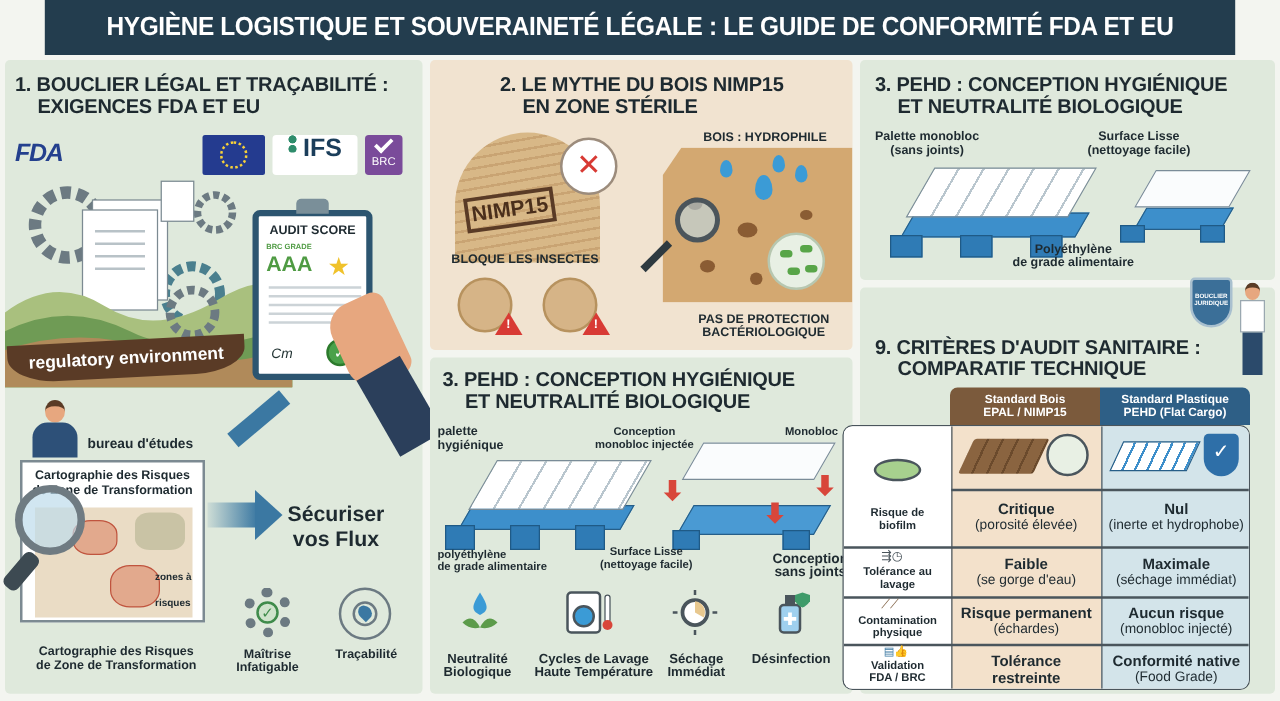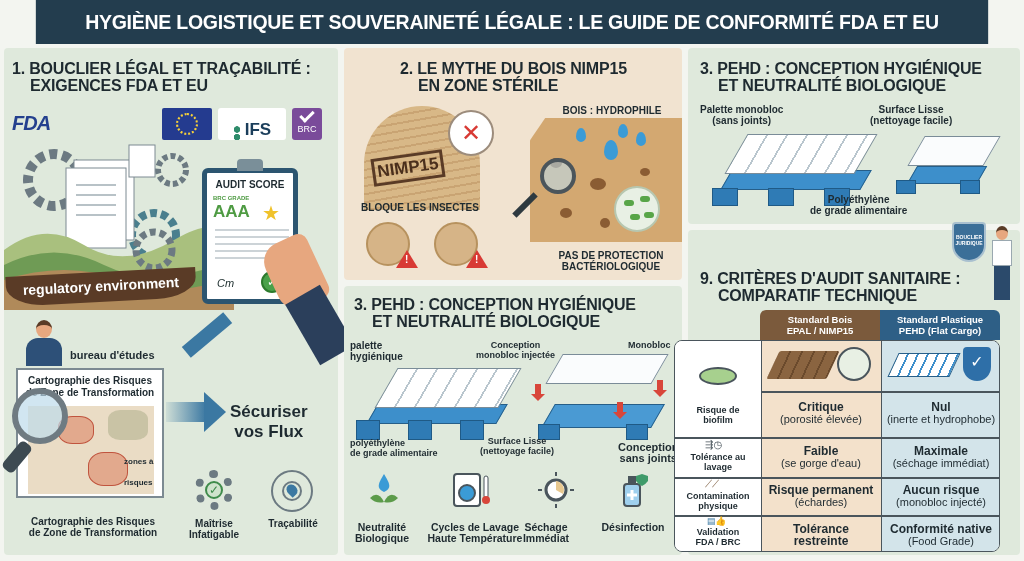--- a/index.html
+++ b/index.html
@@ -10,21 +10,21 @@
 .p2{left:344px;top:48px;width:338px;height:232px;background:#f1e3d0}
 .p3b{left:344px;top:286px;width:338px;height:269px;background:#dfe9dc}
 .p3a{left:688px;top:48px;width:332px;height:176px;background:#dfe9dc}
 .p4{left:688px;top:230px;width:332px;height:325px;background:#dfe9dc}
 .ptitle{position:absolute;font-weight:bold;font-size:16px;line-height:17px;color:#1e2a30;letter-spacing:-0.2px}
 .lbl{position:absolute;font-weight:bold;font-size:10px;line-height:11px;color:#1e2a30;text-align:center}
 .small{font-size:9px;line-height:10px}
 .logo-fda{position:absolute;left:8px;top:66px;font-size:20px;font-weight:bold;color:#24408e;font-style:italic;letter-spacing:-1px;border:0}
 .eu{position:absolute;left:162px;top:62px;width:50px;height:32px;background:#243b8f;border-radius:2px}
 .eu .ring{position:absolute;left:14px;top:5px;width:22px;height:22px;border:2px dotted #f7d139;border-radius:50%}
-.ifs{position:absolute;left:218px;top:62px;width:68px;height:32px;background:#fff;border-radius:3px;color:#1b3e5b;font-weight:bold;font-size:17px;display:flex;align-items:flex-end;justify-content:center;gap:4px}
+.ifs{position:absolute;left:218px;top:62px;width:68px;height:32px;background:#fff;border-radius:3px;color:#1b3e5b;font-weight:bold;font-size:20px;display:flex;align-items:flex-start;justify-content:center;gap:4px}
 .ifs .dot{width:8px;height:14px;background:radial-gradient(circle at 50% 25%,#2e8c6b 3px,transparent 3.5px),radial-gradient(circle at 50% 80%,#2e8c6b 3px,transparent 3.5px)}
 .brc{position:absolute;left:292px;top:62px;width:30px;height:32px;background:#7a4b9a;border-radius:3px;color:#fff;font-size:9px;text-align:center;padding-top:16px}
 .brc .chk{position:absolute;left:8px;top:3px;width:14px;height:8px;border-left:3px solid #fff;border-bottom:3px solid #fff;transform:rotate(-45deg)}
 .landscape{position:absolute;left:0;top:125px;width:230px;height:170px}
 .reg-banner{position:absolute;left:6px;top:270px;width:190px;height:30px;background:#5a3b26;border-radius:0 0 40px 40px/0 0 20px 20px;color:#fff;font-size:14px;font-weight:bold;text-align:center;padding-top:6px;transform:rotate(-3deg)}
 .clip{position:absolute;left:202px;top:168px;width:96px;height:136px;background:#fff;border:5px solid #2c5570;border-radius:6px}
 .clip .clamp{position:absolute;left:30px;top:-14px;width:26px;height:12px;background:#7a8f99;border-radius:4px 4px 0 0}
 .clip .t1{position:absolute;left:0;width:100%;top:6px;text-align:center;font-weight:bold;font-size:10px;color:#1e2a30}
 .clip .t2{position:absolute;left:6px;top:22px;font-size:6px;font-weight:bold;color:#4f9b43}
 .clip .t3{position:absolute;left:6px;top:29px;font-size:17px;font-weight:bold;color:#4f9b43}
@@ -341,21 +341,21 @@
     </svg>
 </div>
 <div class="lbl" style="left:352px;top:522px;width:60px;font-size:10.5px">
     <div>Neutralité</div>
     <div>Biologique</div>
   </div>
 <div class="lbl" style="left:420px;top:522px;width:110px;font-size:10.5px">
     <div>Cycles de Lavage</div>
     <div>Haute Température</div>
   </div>
-<div class="lbl" style="left:519px;top:522px;width:54px;font-size:10.5px">
+<div class="lbl" style="left:530px;top:522px;width:54px;font-size:10.5px">
     <div>Séchage</div>
     <div>Immédiat</div>
   </div>
 <div class="lbl" style="left:596px;top:522px;width:74px;font-size:10.5px">
     <div>Désinfection</div>
   </div>
 
 <div class="panel p4"></div>
 <div style="position:absolute;left:952px;top:222px;width:34px;height:40px;background:#3b6f98;border:2px solid #a9c0cf;border-radius:4px 4px 18px 18px;color:#fff;font-size:5px;font-weight:bold;text-align:center;padding-top:10px;line-height:6px">
   <div>BOUCLIER</div>

